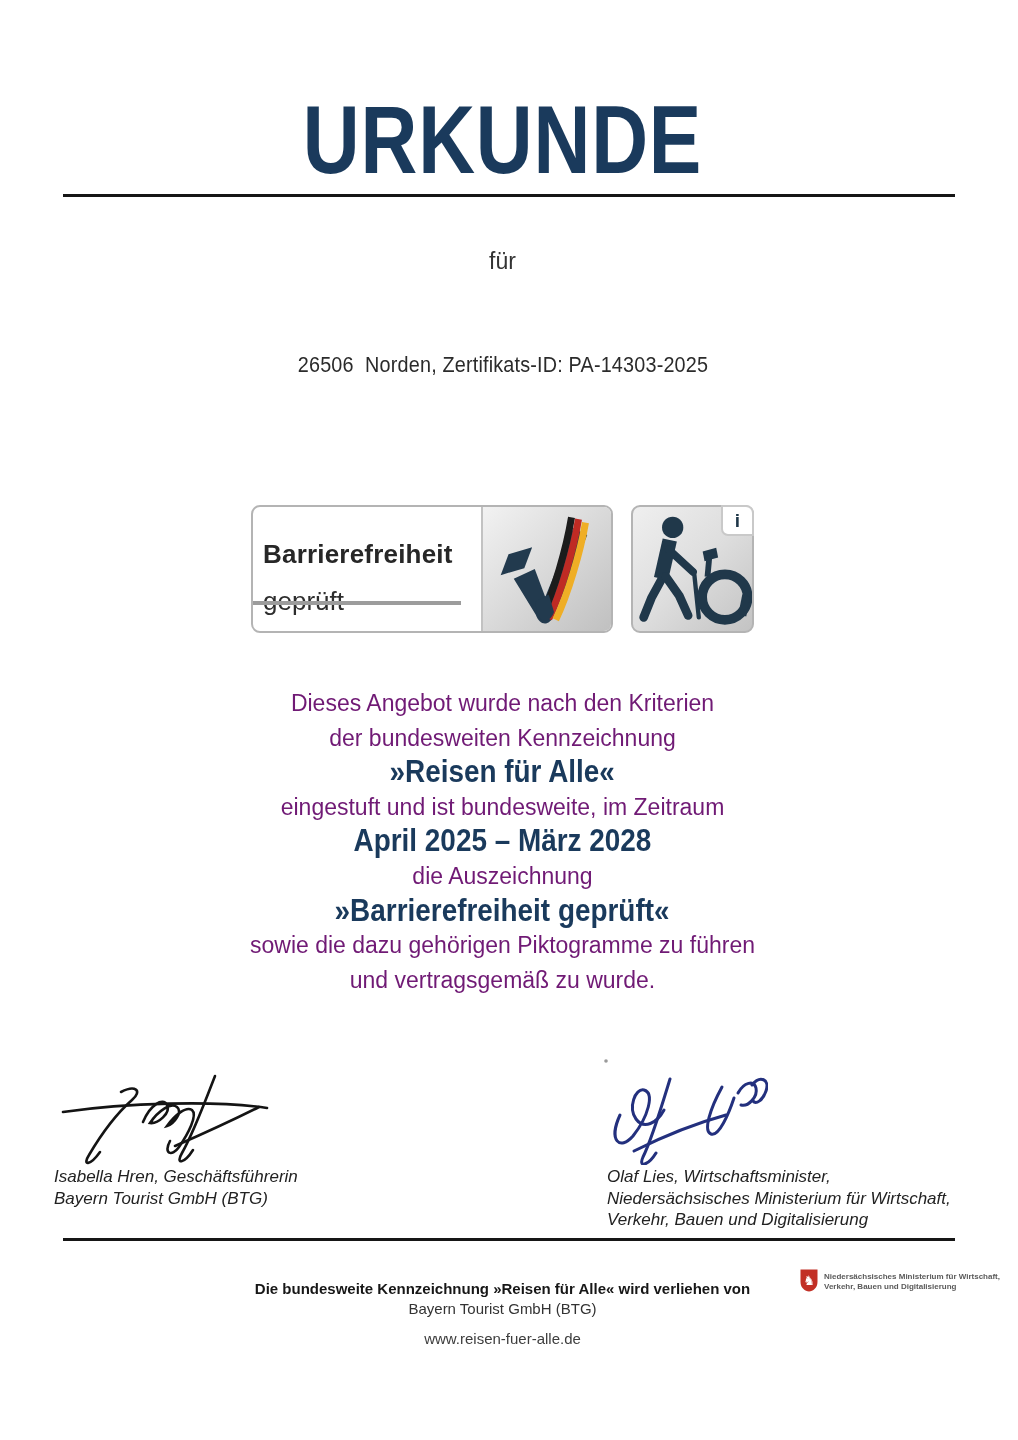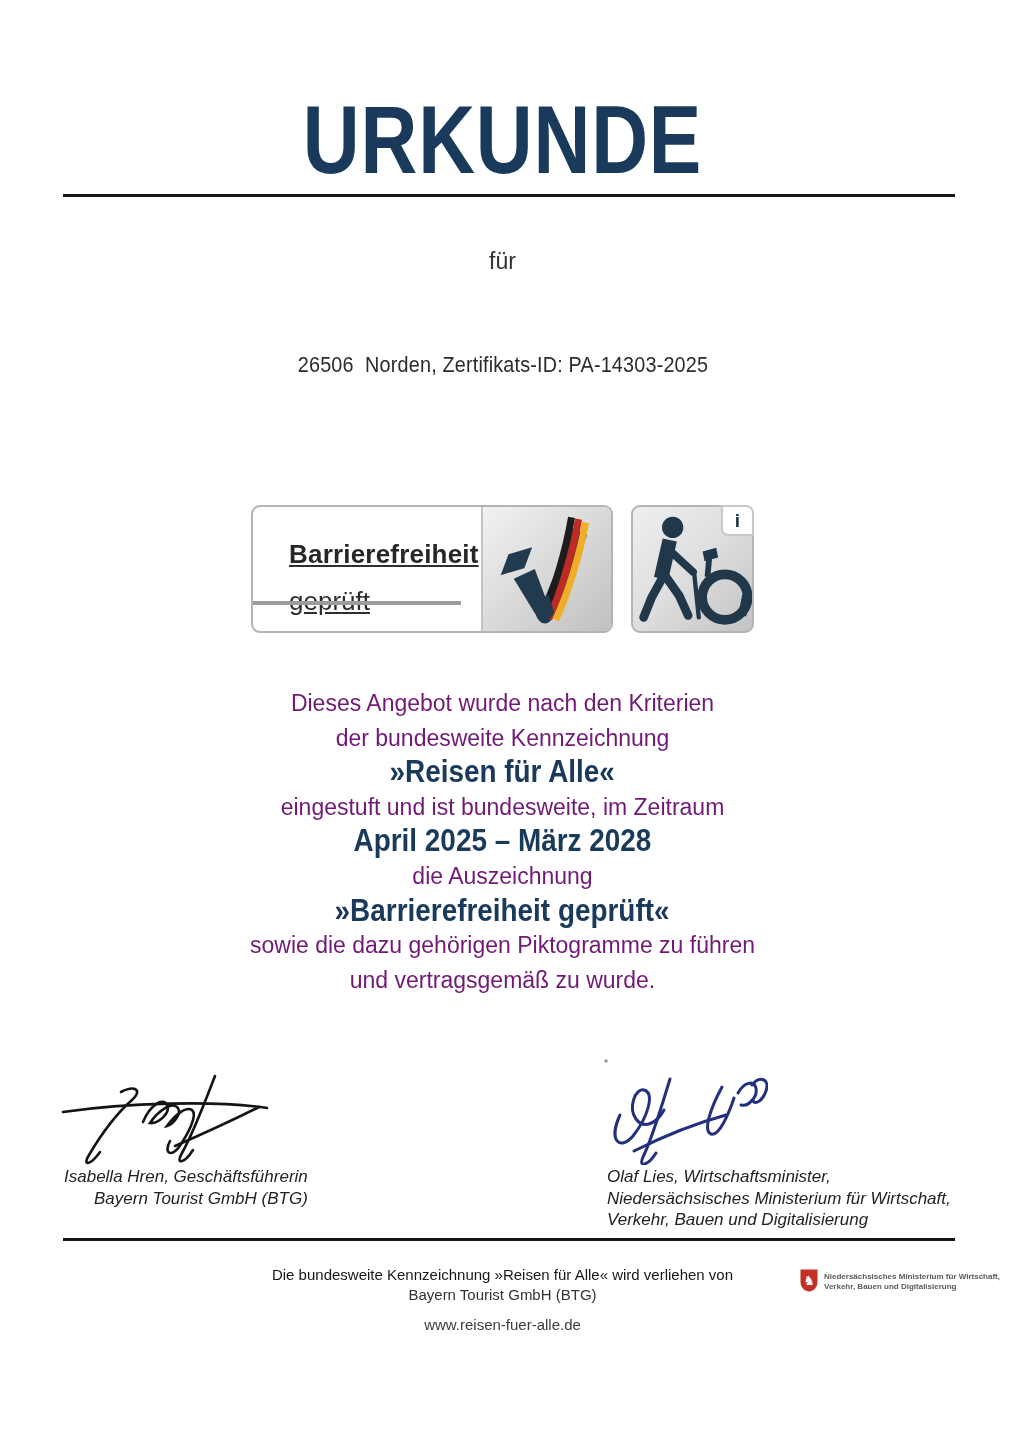--- a/index.html
+++ b/index.html
@@ -15,45 +15,45 @@
   .rule.bottom{top:1238px;}
 
   .fuer{top:248px;font-size:23px;color:#333333;}
   .recipient{top:286px;font-size:47px;line-height:52px;font-weight:bold;color:#1a3a5c;}
   .details{top:352px;font-size:22px;color:#2b2b2b;letter-spacing:.2px;}
 
   .badges{position:absolute;top:505px;left:0;right:0;display:flex;justify-content:center;
           align-items:flex-start;gap:18px;}
   .badge-main{position:relative;width:362px;height:128px;background:#ffffff;
           border:2px solid #b4b4b4;border-radius:9px;box-sizing:border-box;}
-  .badge-text{position:absolute;left:0;top:0;bottom:8px;width:232px;padding:32px 0 0 36px;box-sizing:border-box;text-decoration:underline;}
+  .badge-text{position:absolute;left:0;top:0;bottom:8px;width:232px;padding:32px 0 0 10px;box-sizing:border-box;}
   .badge-title{font-size:26px;font-weight:bold;color:#272727;letter-spacing:.2px;}
   .badge-subtitle{font-size:26px;color:#2d2d2d;margin-top:16px;}
   .badge-underline{position:absolute;left:0;top:94px;width:208px;height:4px;background:#9c9c9c;}
   .badge-check{position:absolute;right:0;top:0;bottom:0;width:128px;border-left:2px solid #c2c2c2;
           border-radius:0 7px 7px 0;background:linear-gradient(135deg,#f2f2f2 0%,#dcdcdc 45%,#c0c0c0 100%);
           display:flex;align-items:center;justify-content:center;}
   .badge-picto{position:relative;width:123px;height:128px;border:2px solid #b4b4b4;border-radius:9px;
           box-sizing:border-box;background:linear-gradient(135deg,#efefef 0%,#dedede 50%,#c3c3c3 100%);}
   .info-chip{position:absolute;top:-2px;right:-2px;width:33px;height:31px;background:#ffffff;
           border:2px solid #c9c9c9;border-radius:0 8px 0 7px;box-sizing:border-box;
           display:flex;align-items:center;justify-content:center;
           font-size:19px;font-weight:bold;color:#1e3648;}
 
   .bodytext{position:absolute;top:686px;left:0;right:0;text-align:center;}
   .bodytext p{margin:0;line-height:34.6px;font-size:23px;color:#701a75;}
   .bodytext p.emph{font-size:31px;font-weight:bold;color:#1a3a5c;}
 
   .sig-img{position:absolute;}
   .sig-text{position:absolute;font-style:italic;font-size:17px;line-height:21.5px;color:#222222;}
-  .sig-text.left{left:64px;top:1166px;text-align:right;}
+  .sig-text.left{left:54px;top:1166px;}
   .sig-text.right{left:607px;top:1166px;}
 
   .footer-center{position:absolute;top:1266px;left:0;right:0;text-align:center;}
-  .footer-issuer{font-size:15px;font-weight:normal;color:#171717;line-height:18px;}
+  .footer-issuer{font-size:15px;font-weight:bold;color:#171717;line-height:18px;margin-top:14px;}
   .footer-name{font-size:15px;color:#333333;line-height:18px;margin-top:2px;}
   .footer-url{font-size:15px;color:#3d3d3d;margin-top:12px;display:inline-block;}
 
   .ministry{position:absolute;left:800px;top:1269px;display:flex;align-items:flex-start;gap:6px;}
   .ministry-text{font-size:8px;line-height:9.5px;color:#5a5a5a;font-weight:bold;padding-top:3px;}
 </style>
 </head>
 <body>
 
 <div class="page">
@@ -107,21 +107,21 @@
           <circle cx="95" cy="93" r="23.5" fill="none" stroke-width="10"></circle>
           <path d="M113 90 L121 93 L117 113 L109 110 Z" stroke="none"></path>
         </g>
       </svg>
       <div class="info-chip">i</div>
     </div>
   </div>
 
   <div class="bodytext">
     <p>Dieses Angebot wurde nach den Kriterien</p>
-    <p>der bundesweite Kennzeichnung</p>
+    <p>der bundesweiten Kennzeichnung</p>
     <p class="emph"><span class="cond90">»Reisen für Alle«</span></p>
     <p>eingestuft und ist bundesweite, im Zeitraum</p>
     <p class="emph"><span class="cond90">April 2025 – März 2028</span></p>
     <p>die Auszeichnung</p>
     <p class="emph"><span class="cond90">»Barrierefreiheit geprüft«</span></p>
     <p>sowie die dazu gehörigen Piktogramme zu führen</p>
     <p>und vertragsgemäß zu wurde.</p>
   </div>
 
   <svg class="sig-img" style="left:55px;top:1060px;" width="230" height="105" viewBox="0 0 230 105">

